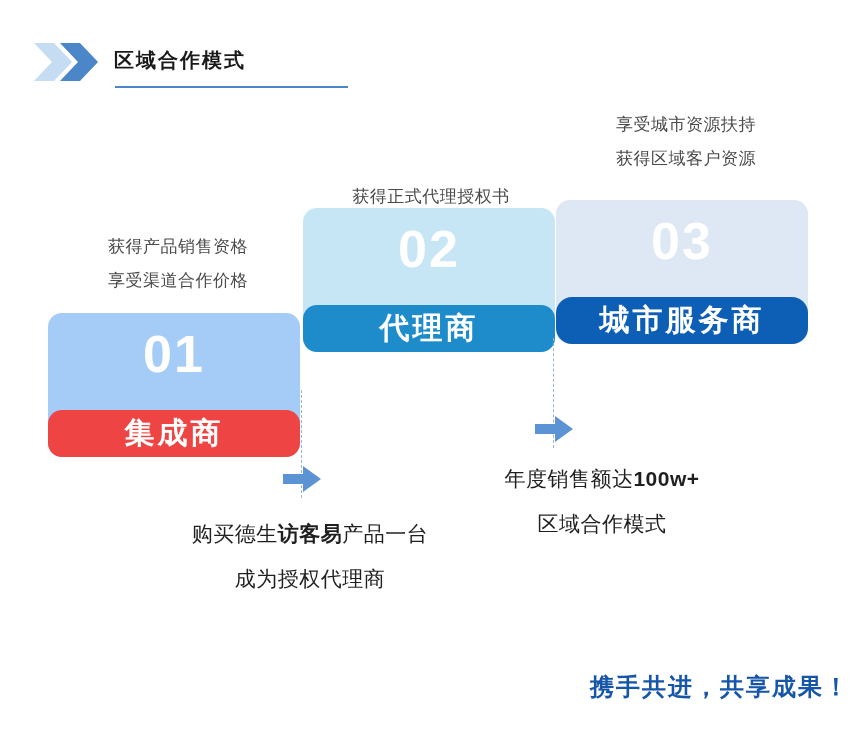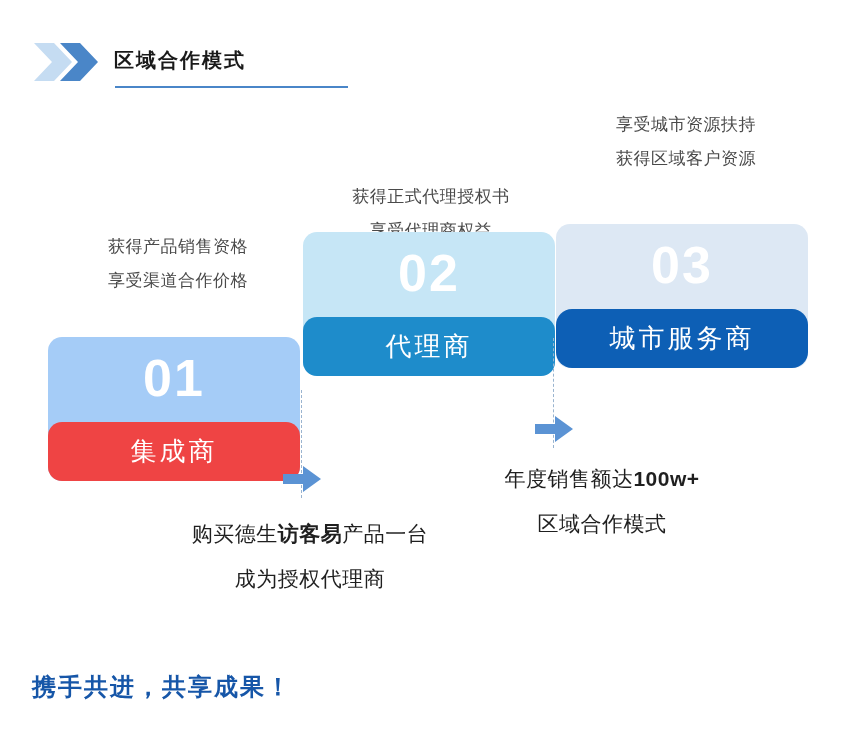--- a/index.html
+++ b/index.html
@@ -62,43 +62,42 @@
     font-size: 17px;
     color: #4a4a4a;
     line-height: 34px;
     letter-spacing: 0.5px;
   }
   .step-card {
     position: absolute;
     width: 252px;
     height: 144px;
     border-radius: 14px;
-    margin-top: 24px;
   }
   .step-number {
     position: absolute;
     left: 0; right: 0;
     top: 10px;
     text-align: center;
     font-size: 52px;
     font-weight: bold;
     color: #ffffff;
     line-height: 62px;
     letter-spacing: 2px;
   }
   .step-label {
     position: absolute;
     left: 0;
     bottom: 0;
     width: 252px;
-    height: 59px;
+    height: 47px;
     border-radius: 14px;
     color: #ffffff;
-    font-size: 26px;
-    font-weight: normal;
+    font-size: 30px;
+    font-weight: bold;
     letter-spacing: 3px;
     display: flex;
     align-items: center;
     justify-content: center;
   }
 
   
   #step-1 { left: 48px; top: 230px; }
   #step-1 .step-caption { left: 0px;  top: 0px; }
   #step-1 .step-card    { left: 0px;  top: 83px;  background: #a5ccf7; }
@@ -149,21 +148,21 @@
   .requirement b { font-weight: bold; }
 
   #requirement-1 { left: 150px; top: 511px; width: 320px; }
   #requirement-2 { left: 452px; top: 456px; width: 300px; }
 
   
   #footer-tagline {
     position: absolute;
     left: 0; top: 671px;
     width: 850px;
-    text-align: left;
+    text-align: right;
     font-size: 24px;
     font-weight: bold;
     color: #1656a8;
     letter-spacing: 2px;
     padding-left: 32px;
   }
 </style>
 </head>
 <body>
 

